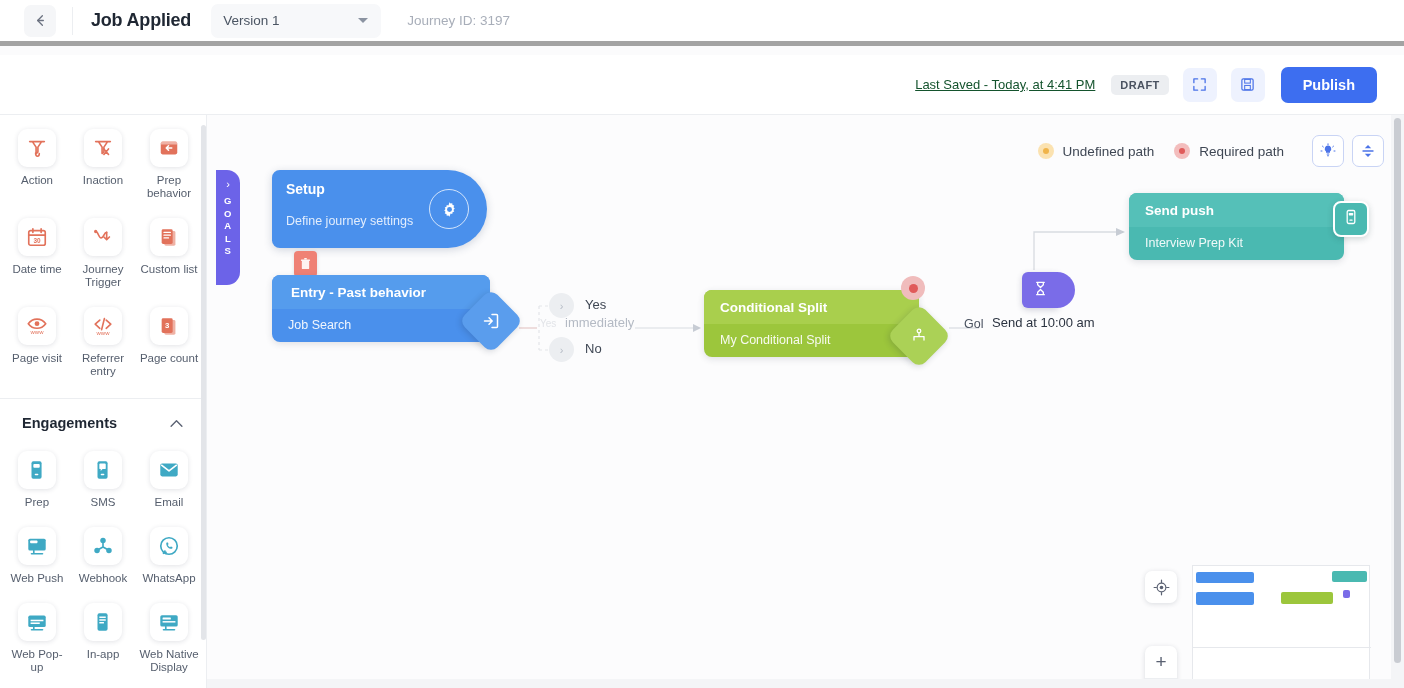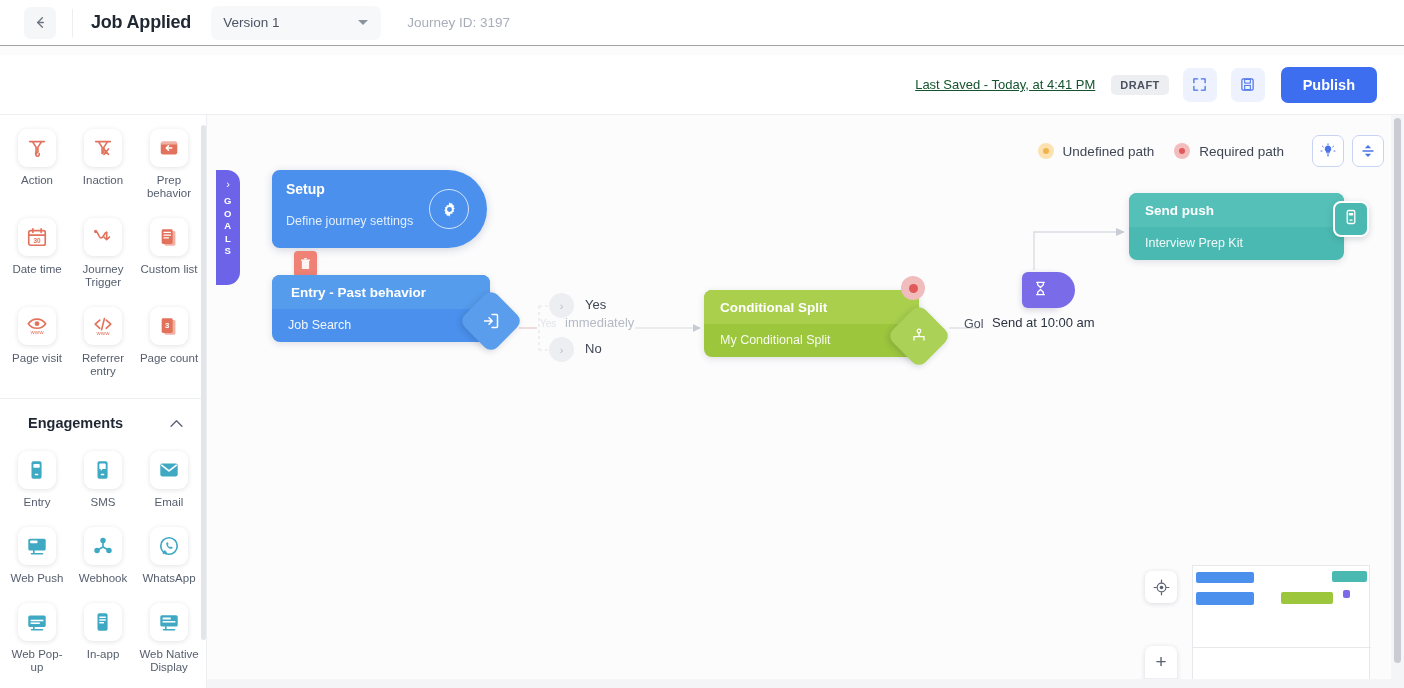--- a/index.html
+++ b/index.html
@@ -7,21 +7,21 @@
     width: 1404px; height: 688px;
     font-family: "Liberation Sans", sans-serif;
     background: #ffffff;
     overflow: hidden;
   }
   #app { position: relative; width: 1404px; height: 688px; background: #fbfbfc; }
 
   
   .topbar {
     position: absolute; left: 0; top: 0; width: 1404px; height: 46px;
-    background: #ffffff; border-bottom: 1px solid #a3a3a3;
+    background: #ffffff; border-bottom: 5px solid #a3a3a3;
     display: flex; align-items: center; padding-left: 24px;
   }
   .back-btn {
     width: 32px; height: 32px; border-radius: 7px; background: #f5f6f8;
     display: flex; align-items: center; justify-content: center;
     color: #6b7280; font-size: 15px; cursor: pointer; border: none;
   }
   .topbar-divider { width:1px; height:28px; background:#eceef1; margin-left:16px; }
   .app-title {
     font-size: 18px; font-weight: bold; color: #1f2733;
@@ -74,21 +74,21 @@
   }
   .tile-icon {
     width: 38px; height: 38px; border-radius: 9px; background:#ffffff;
     box-shadow: 0 1px 5px rgba(30,40,60,.13);
     display:flex;align-items:center;justify-content:center; margin-bottom:7px;
   }
   .tile-label { font-size: 11.5px; color:#555e6d; text-align:center; line-height:13px; }
   .section-divider { height:1px; background:#eceef1; margin: 10px 0 0 0; }
   .section-head {
     display:flex; align-items:center; justify-content:space-between;
-    padding: 16px 22px 6px 28px; cursor:pointer;
+    padding: 16px 22px 6px 22px; cursor:pointer;
   }
   .section-title { font-size: 14.5px; font-weight:bold; color:#1f2733; }
   .chev-up { color:#6b7280; font-size:13px; }
   .sb-scroll {
     position:absolute; left:201px; top:125px; width:5px; height:515px;
     background:#e3e5e9; border-radius:3px;
   }
 
   
   .canvas {
@@ -369,21 +369,21 @@
     </div>
     <div class="tile-grid" id="engagement-grid">
         <div class="tile">
           <div class="tile-icon">
             <svg width="22" height="22" viewBox="0 0 24 24">
               <rect x="6" y="2.5" width="11" height="19" rx="2" fill="#3fa9c4"></rect>
               <rect x="8" y="5.5" width="7" height="4" rx="1" fill="#fff"></rect>
               <rect x="9.5" y="16" width="4" height="1.7" rx=".8" fill="#fff"></rect>
             </svg>
           </div>
-          <div class="tile-label">Entry</div>
+          <div class="tile-label">Prep</div>
         </div>
         <div class="tile">
           <div class="tile-icon">
             <svg width="22" height="22" viewBox="0 0 24 24">
               <rect x="6" y="2.5" width="11" height="19" rx="2" fill="#3fa9c4"></rect>
               <rect x="8" y="5" width="7" height="6" rx="1" fill="#fff"></rect>
               <path d="M9.5 11v2l2-2" fill="#fff"></path>
               <rect x="9.5" y="16" width="4" height="1.7" rx=".8" fill="#fff"></rect>
             </svg>
           </div>

